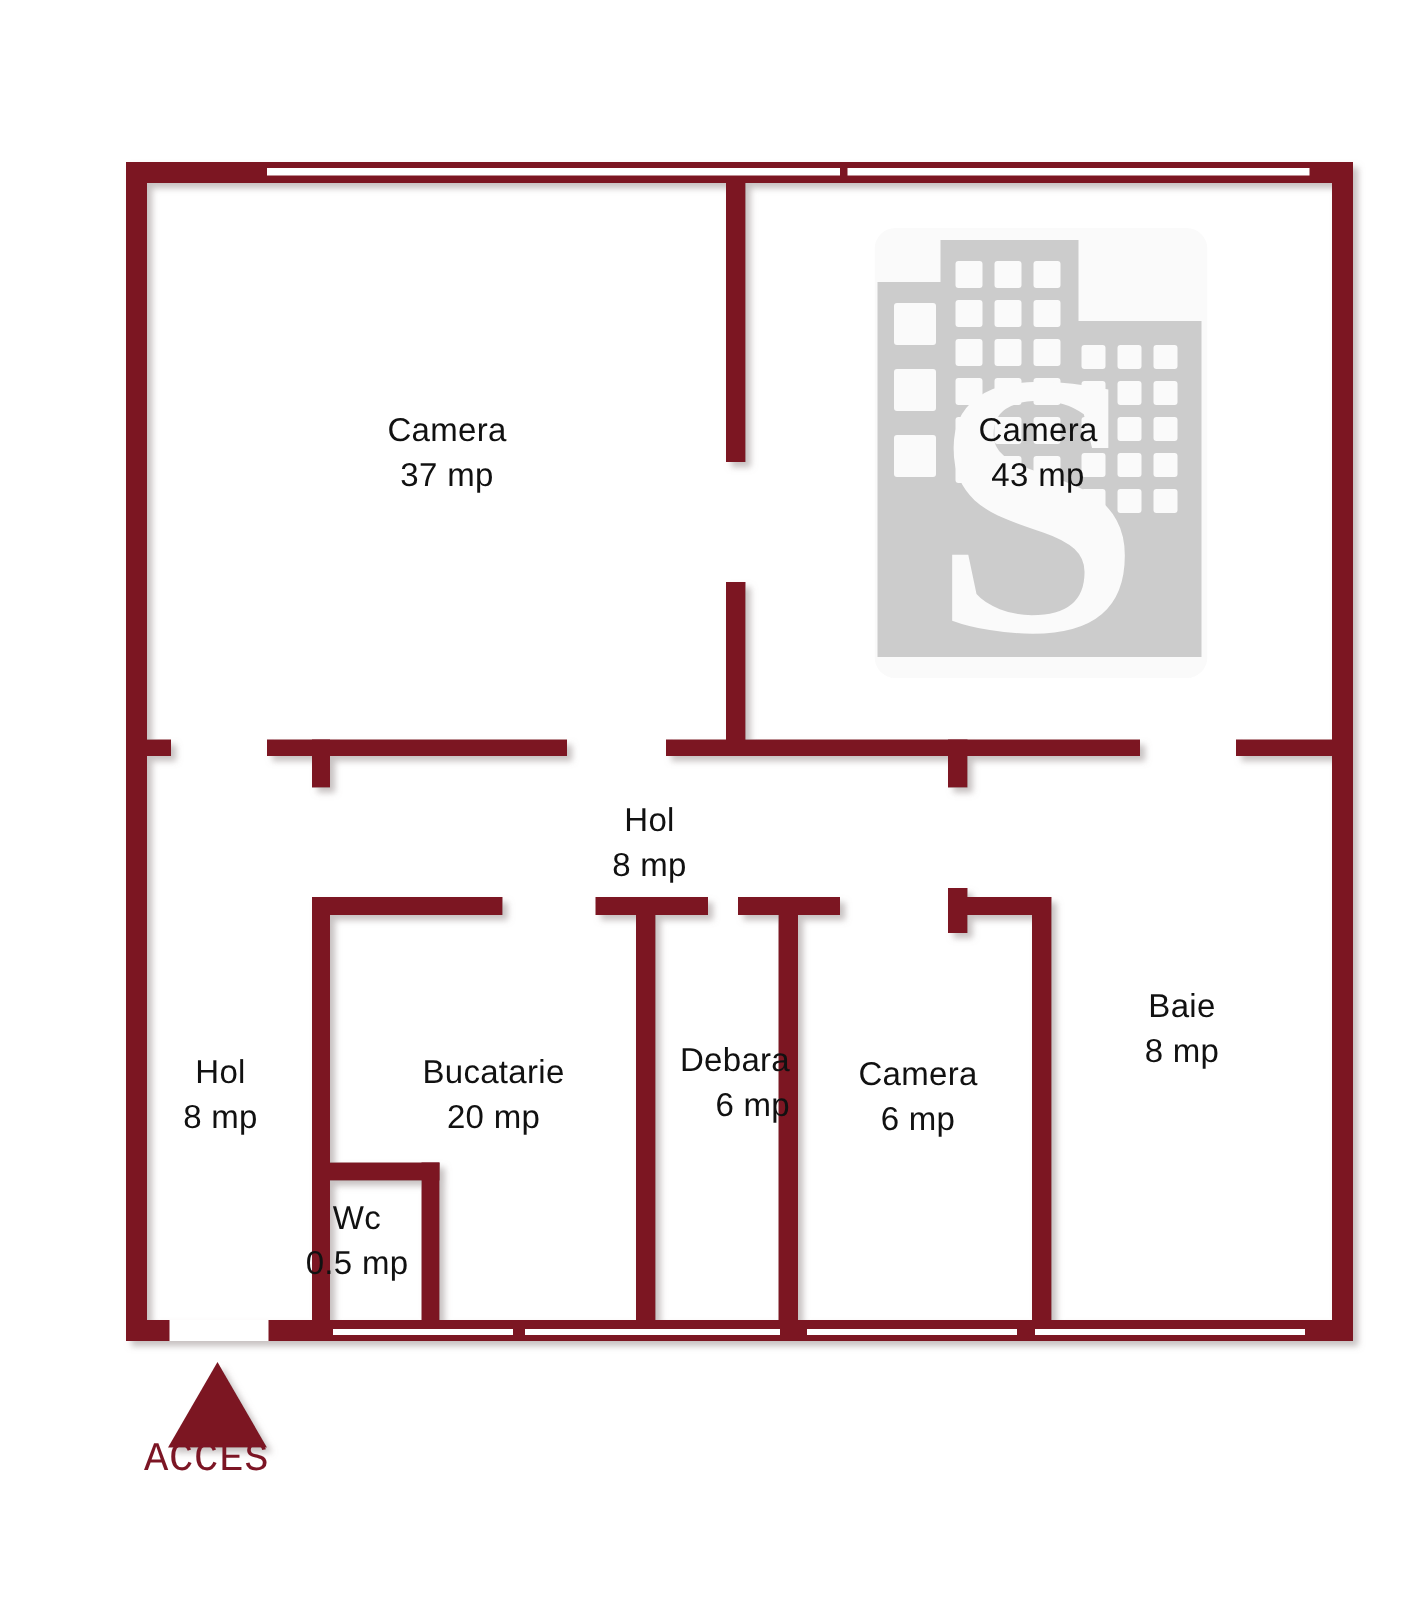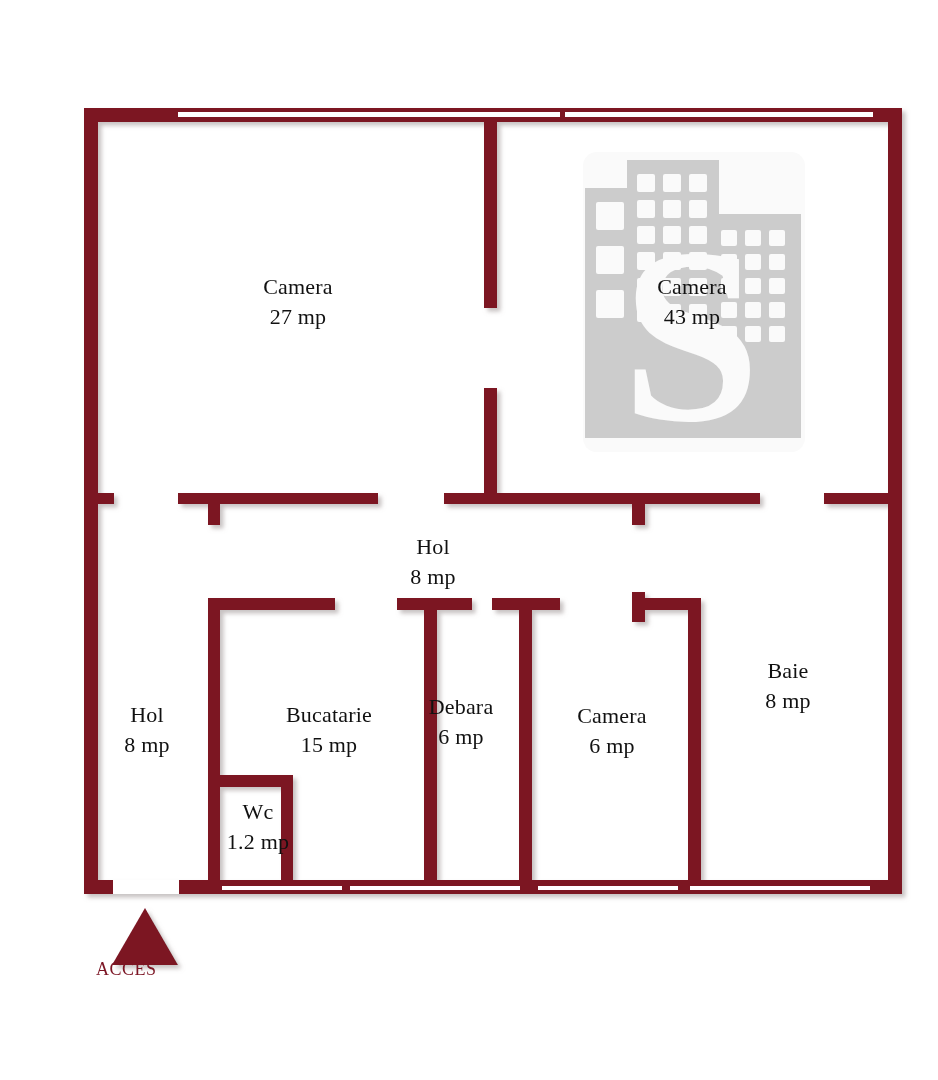--- a/index.html
+++ b/index.html
@@ -18,35 +18,35 @@
   #plan {
     position: absolute;
     left: 0; top: 0;
     width: 938px;
     height: 1080px;
   }
   .room-label {
     position: absolute;
     text-align: center;
     color: #111111;
-    font-family: Liberation Serif, serif;
+    font-family: Liberation Sans, sans-serif;
     font-size: 22px;
     line-height: 1.38;
     white-space: nowrap;
     transform: translateX(-50%);
     letter-spacing: 0.2px;
   }
   .room-label .rl-name { display: block; }
   .room-label .rl-area { display: block; }
 
   .acces-label {
     position: absolute;
     color: #7C1524;
-    font-family: Liberation Serif, serif;
-    font-size: 18px;
+    font-family: Liberation Mono, monospace;
+    font-size: 27px;
     letter-spacing: 0.5px;
     white-space: nowrap;
   }
   #watermark {
     position: absolute;
     pointer-events: none;
   }
 </style>
 </head>
 <body>
@@ -169,58 +169,58 @@
   <div style="position:absolute;left:0;top:0;">
     <svg width="938" height="1080" viewBox="0 0 938 1080" style="position:absolute;left:0;top:0;pointer-events:none;">
       <g filter="url(#wallshadow)">
         <polygon id="acces-tri" points="145,908 178,965 112,965" fill="#7C1524"></polygon>
       </g>
     </svg>
   </div>
 
   <div class="room-label" style="left:298px; top:272px;">
     <span class="rl-name">Camera</span>
-    <span class="rl-area">27 mp</span>
+    <span class="rl-area">37 mp</span>
   </div>
 
   <div class="room-label" style="left:692px; top:272px;">
     <span class="rl-name">Camera</span>
     <span class="rl-area">43 mp</span>
   </div>
 
   <div class="room-label" style="left:433px; top:532px;">
     <span class="rl-name">Hol</span>
     <span class="rl-area">8 mp</span>
   </div>
 
   <div class="room-label" style="left:147px; top:700px;">
     <span class="rl-name">Hol</span>
     <span class="rl-area">8 mp</span>
   </div>
 
   <div class="room-label" style="left:329px; top:700px;">
     <span class="rl-name">Bucatarie</span>
-    <span class="rl-area">15 mp</span>
-  </div>
-
-  <div class="room-label" style="left:461px; top:692px;">
+    <span class="rl-area">20 mp</span>
+  </div>
+
+  <div class="room-label" style="left:490px; top:692px;text-align:right;">
     <span class="rl-name">Debara</span>
     <span class="rl-area">6 mp</span>
   </div>
 
   <div class="room-label" style="left:612px; top:701px;">
     <span class="rl-name">Camera</span>
     <span class="rl-area">6 mp</span>
   </div>
 
   <div class="room-label" style="left:788px; top:656px;">
     <span class="rl-name">Baie</span>
     <span class="rl-area">8 mp</span>
   </div>
 
-  <div class="room-label" style="left:244px; top:797px;padding-left:28px;">
+  <div class="room-label" style="left:224px; top:797px;padding-left:28px;">
     <span class="rl-name">Wc</span>
-    <span class="rl-area">1.2 mp</span>
+    <span class="rl-area">0.5 mp</span>
   </div>
 
   <div class="acces-label" style="left: 96px; top: 959px; color: rgb(124, 21, 36);">ACCES</div>
 
 </div>
 
 </body></html>

